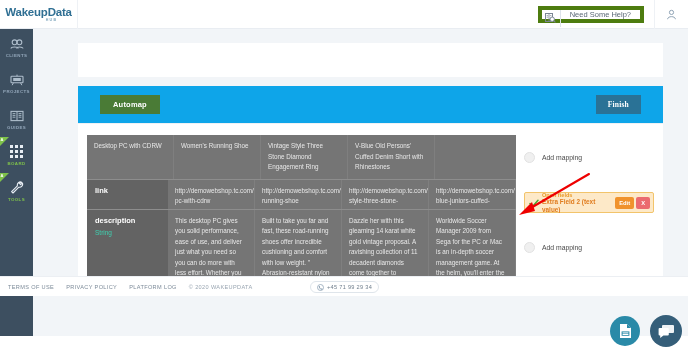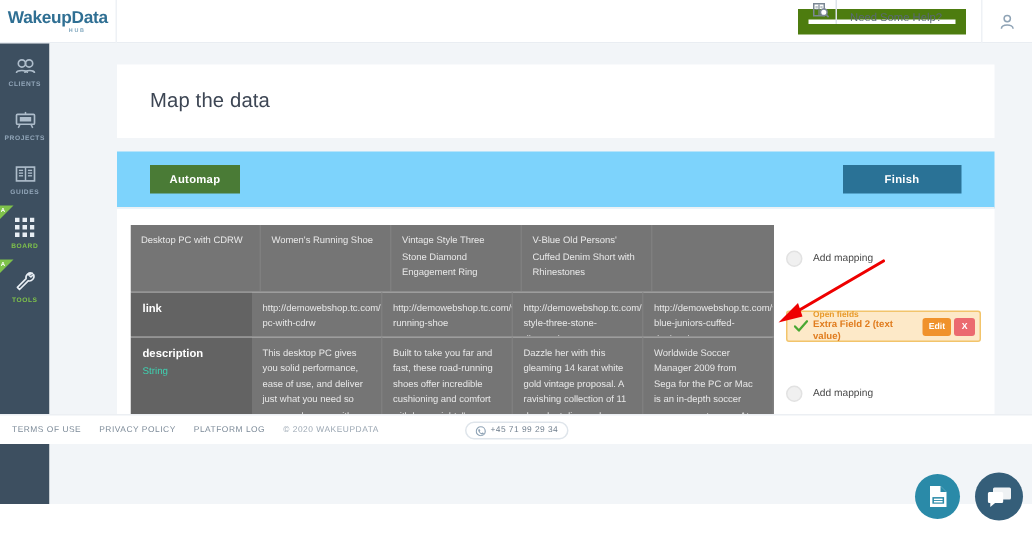--- a/index.html
+++ b/index.html
@@ -27,21 +27,21 @@
     line-height: 11px;
   }
   .logo-sub {
     font-size: 3.6px; font-weight: bold; color: #7fa6bd; letter-spacing: 1.2px;
     margin-left: 26px; margin-top: 0px;
   }
   .topbar-right {
     margin-left: auto; display: flex; align-items: center; height: 29px;
   }
   .help-group {
-    display: flex; align-items: flex-end; border: 7px solid #4d7c0f;
+    display: flex; align-items: flex-start; border: 4px solid #4d7c0f;
     height: 17px; margin-right: 10px;
   }
   .help-icon-box {
     width: 19px; height: 17px; display: flex; align-items: center; justify-content: center;
     border-right: 1px solid #dde3ea;
   }
   .help-label {
     font-size: 7.5px; color: #5a6876; padding: 0 9px; white-space: nowrap;
   }
   .user-box {
@@ -82,31 +82,31 @@
     background: #ffffff; margin: 14px 25px 0 45px;
   }
   .card-header { padding: 16px 22px 18px 22px; }
   .page-title {
     font-size: 13.5px; color: #3d4654; font-weight: normal; letter-spacing: 0.1px;
   }
   .page-sub {
     font-size: 8px; color: #8892a0; margin-top: 11px;
   }
   .card-actions {
-    background: #7dd3fc; margin: 9px 25px 0 45px;
+    background: #0ea5e9; margin: 9px 25px 0 45px;
     padding: 9px 22px; display: flex; align-items: center;
     border-bottom: 1px solid #eef1f4;
     justify-content: flex-end;
   }
   .btn {
     font-size: 7.5px; color: #ffffff; padding: 5px 13px; cursor: pointer;
     border: none; font-weight: bold; letter-spacing: 0.2px;
   }
   .btn-automap { background: #4a7b36; }
-  .btn-finish { background: #2a7296; margin-left: auto; padding: 5px 28px; }
+  .btn-finish { background: #2a7296; margin-left: auto; padding: 5px 12px; font-family: Liberation Serif, serif; }
 
   
   .map-body {
     background: #ffffff; margin: 0 25px 0 45px; height: 152px;
     display: flex; position: relative; overflow: hidden;
   }
   .table-zone {
     width: 429px; margin: 11px 0 0 9px; overflow: hidden;
     display: flex; flex-direction: column;
   }
@@ -298,21 +298,20 @@
         </svg>
       </div>
       <div class="side-label">TOOLS</div>
     </div>
   </div>
 
   <div class="main">
 
     <div class="card">
       <div class="card-header">
-        <div class="page-title">Map the data</div>
       </div>
     </div>
 
     <div class="card-actions">
       <div class="btn btn-automap">Automap</div>
       <div class="btn btn-finish">Finish</div>
     </div>
 
     <div class="map-body">
 

